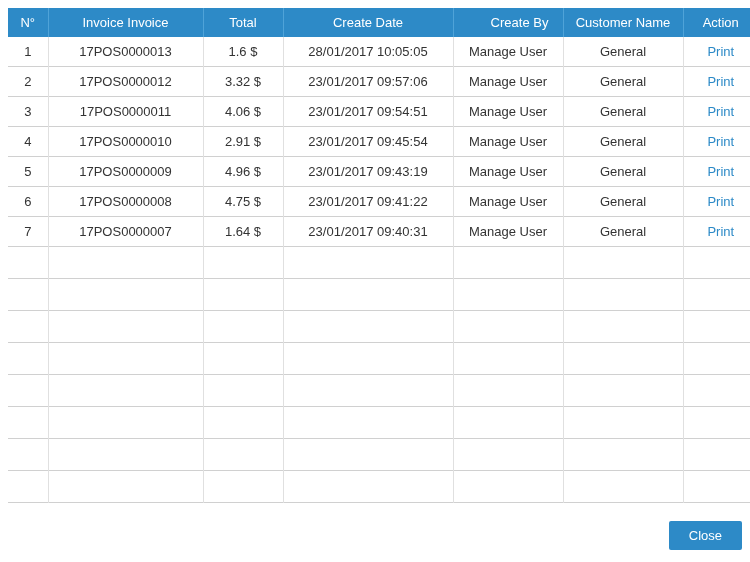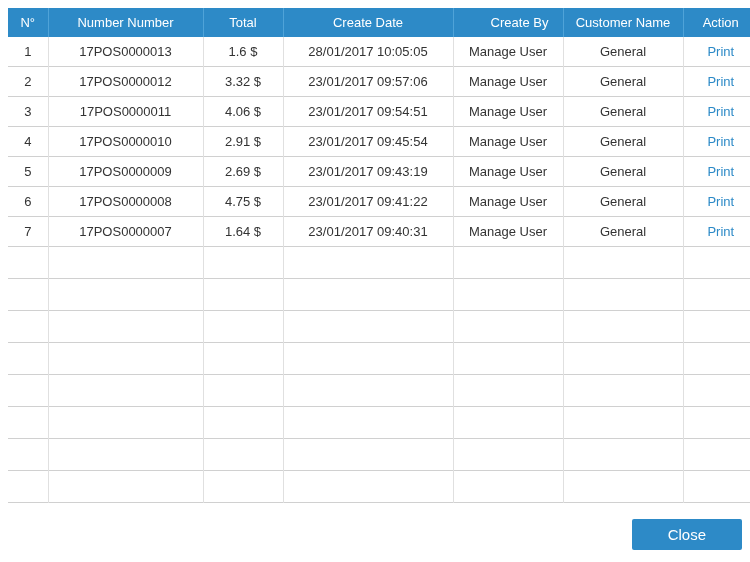--- a/index.html
+++ b/index.html
@@ -90,36 +90,36 @@
       margin-top: auto;
       display: flex;
       justify-content: flex-end;
       padding: 8px 0 4px 0;
     }
 
     .close-btn {
       background-color: #2d8ac7;
       color: #fff;
       border: none;
-      padding: 7px 36px;
-      font-size: 15px;
+      padding: 7px 20px;
+      font-size: 13px;
       cursor: pointer;
       border-radius: 2px;
     }
   </style>
 </head>
 <body>
 
 <div class="container">
   <table>
     <thead>
       <tr>
 
       <th class="col-n">N°</th>
-          <th class="col-invoice">Number Number</th>
+          <th class="col-invoice">Invoice Invoice</th>
           <th class="col-total">Total</th>
           <th class="col-createdate">Create Date</th>
           <th class="col-createby">Create By</th>
           <th class="col-customer">Customer Name</th>
           <th class="col-action">Action</th>
         </tr>
     </thead>
     <tbody id="table-body">
 
     <tr>
@@ -154,21 +154,21 @@
           <td>17POS0000010</td>
           <td>2.91 $</td>
           <td>23/01/2017 09:45:54</td>
           <td>Manage User</td>
           <td>General</td>
           <td><a class="print-link">Print</a></td>
         </tr>
         <tr>
           <td>5</td>
           <td>17POS0000009</td>
-          <td>2.69 $</td>
+          <td>4.96 $</td>
           <td>23/01/2017 09:43:19</td>
           <td>Manage User</td>
           <td>General</td>
           <td><a class="print-link">Print</a></td>
         </tr>
         <tr>
           <td>6</td>
           <td>17POS0000008</td>
           <td>4.75 $</td>
           <td>23/01/2017 09:41:22</td>

